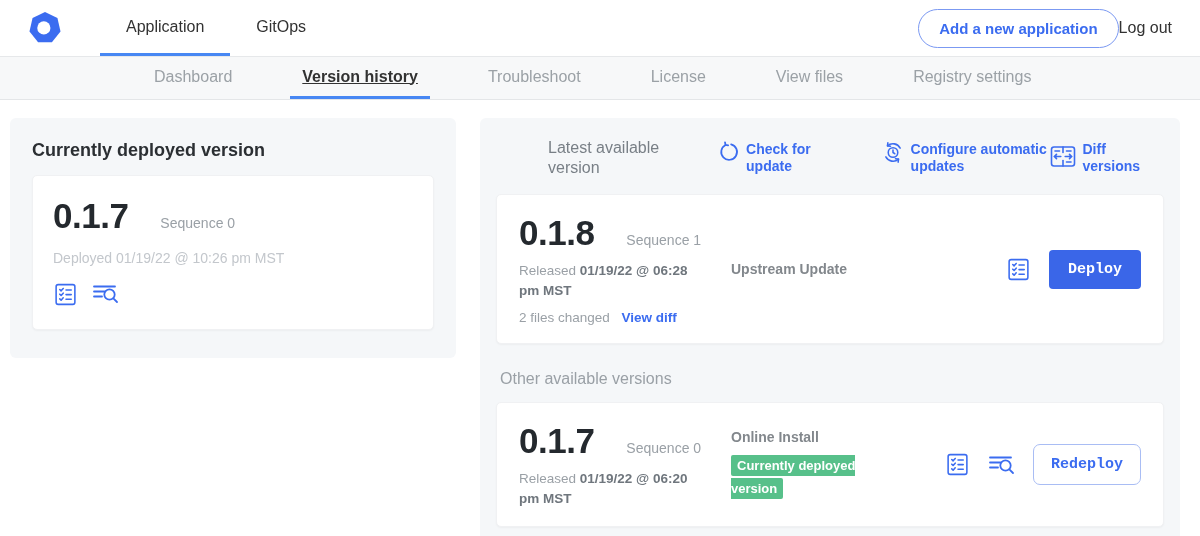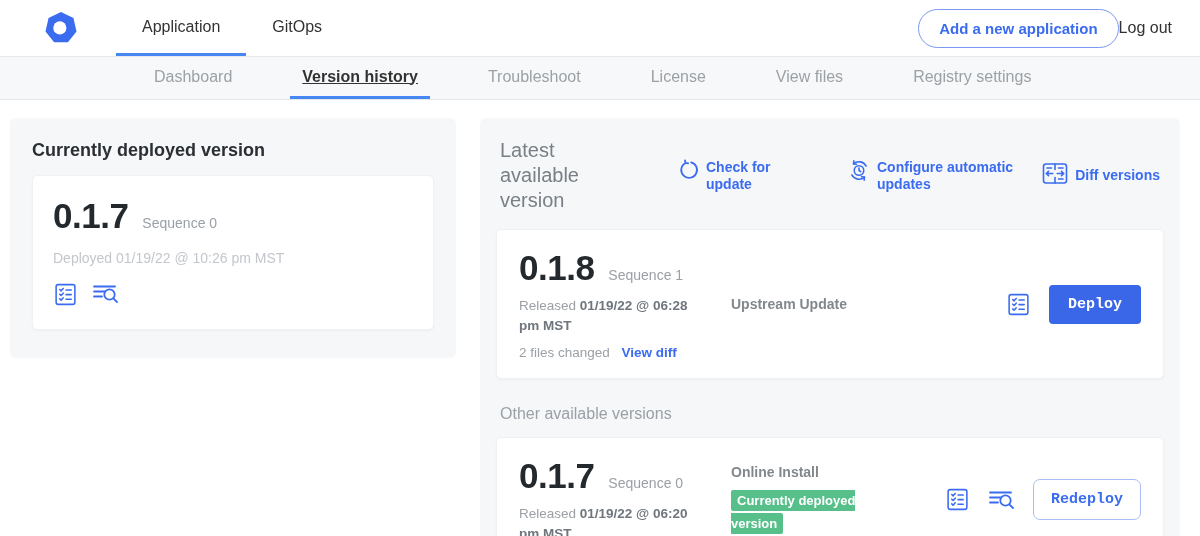--- a/index.html
+++ b/index.html
@@ -1,20 +1,20 @@
 <!DOCTYPE html>
 <html><head>
 <meta charset="utf-8">
 <style>
   * { margin:0; padding:0; box-sizing:border-box; }
   html,body { width:1200px; height:536px; overflow:hidden; background:#fff;
     font-family:"Liberation Sans", sans-serif; color:#323232; }
 
   
-  .topbar { height:57px; display:flex; align-items:center; padding:0 28px 0 44px;
+  .topbar { height:57px; display:flex; align-items:center; padding:0 28px 0 28px;
     background:#fff; border-bottom:1px solid #e6e8ea; }
   .logo { width:34px; height:34px; margin-right:38px; display:flex; align-items:center; }
   .topnav { display:flex; height:100%; }
   .toptab { height:100%; display:flex; align-items:center; padding:0 26px;
     font-size:16px; font-weight:500; color:#323232; cursor:pointer;
     border-bottom:3px solid transparent; }
   .toptab.active { border-bottom-color:#4787f3; }
   .topbar-right { margin-left:auto; display:flex; align-items:center; }
   .add-app-btn { background:#fff; border:1px solid #7b99f2; border-radius:20px;
     color:#3b6cf0; font-family:inherit; font-size:15px; font-weight:700;
@@ -32,31 +32,31 @@
   
   .content { display:flex; align-items:flex-start; gap:24px; padding:18px 20px 0 10px; }
   .panel { background:#f5f7f9; border-radius:6px; }
   .card { background:#fff; border-radius:5px; border:1px solid #f0f1f3;
     box-shadow:0 1px 2px rgba(0,0,0,.04); }
 
   
   .deployed-panel { width:446px; padding:22px 22px 28px; }
   .deployed-panel h2 { font-size:18px; font-weight:700; color:#2b2f33; }
   .deployed-card { margin-top:14px; padding:20px 20px 22px; }
-  .version-row { display:flex; align-items:baseline; gap:14px; }
+  .version-row { display:flex; align-items:baseline; gap:32px; }
   .version-number { font-size:35px; font-weight:700; color:#24292e; letter-spacing:-.5px; }
   .sequence { font-size:14px; color:#9aa0a6; }
   .deployed-date { margin-top:14px; font-size:14px; color:#c3c7cc; }
   .icon-row { margin-top:16px; display:flex; gap:14px; }
   .icon-btn { color:#3b6cf0; cursor:pointer; display:inline-flex; }
 
   
   .available-panel { width:700px; padding:16px 16px 16px; }
   .panel-header { display:flex; align-items:center; padding:4px 4px 0 4px; }
-  .panel-title { font-size:20px; font-weight:500; color:#787f86; width:128px; line-height:1.25; }
+  .panel-title { font-size:16px; font-weight:500; color:#787f86; width:128px; line-height:1.25;margin-left:48px; }
   .action-link { display:flex; align-items:flex-start; gap:7px; color:#3b6cf0;
     font-size:14px; font-weight:600; line-height:1.2; cursor:pointer; text-decoration:none; }
   .action-link .txt { max-width:150px; }
   .link-check { margin-left:50px; }
   .link-check .txt { max-width:76px; }
   .link-configure { margin-left:66px; }
   .link-diff { margin-left:auto; align-items:center; }
   .action-link svg { flex:none; }
 
   .version-card { margin-top:16px; padding:18px 22px; display:flex; align-items:center; }

